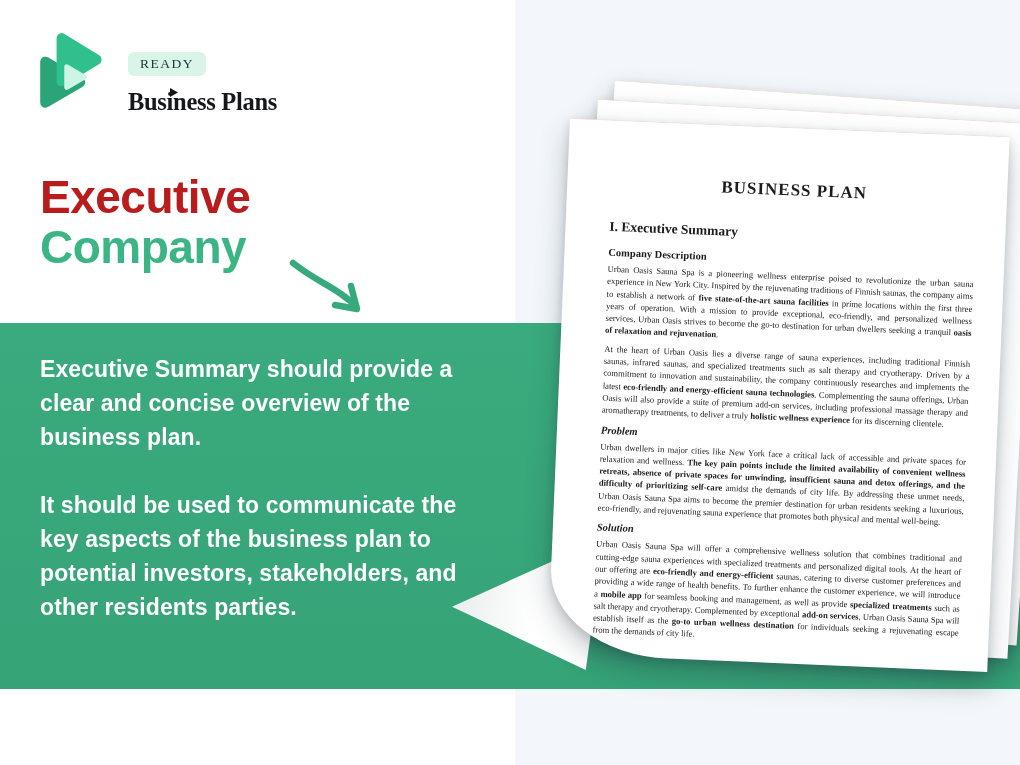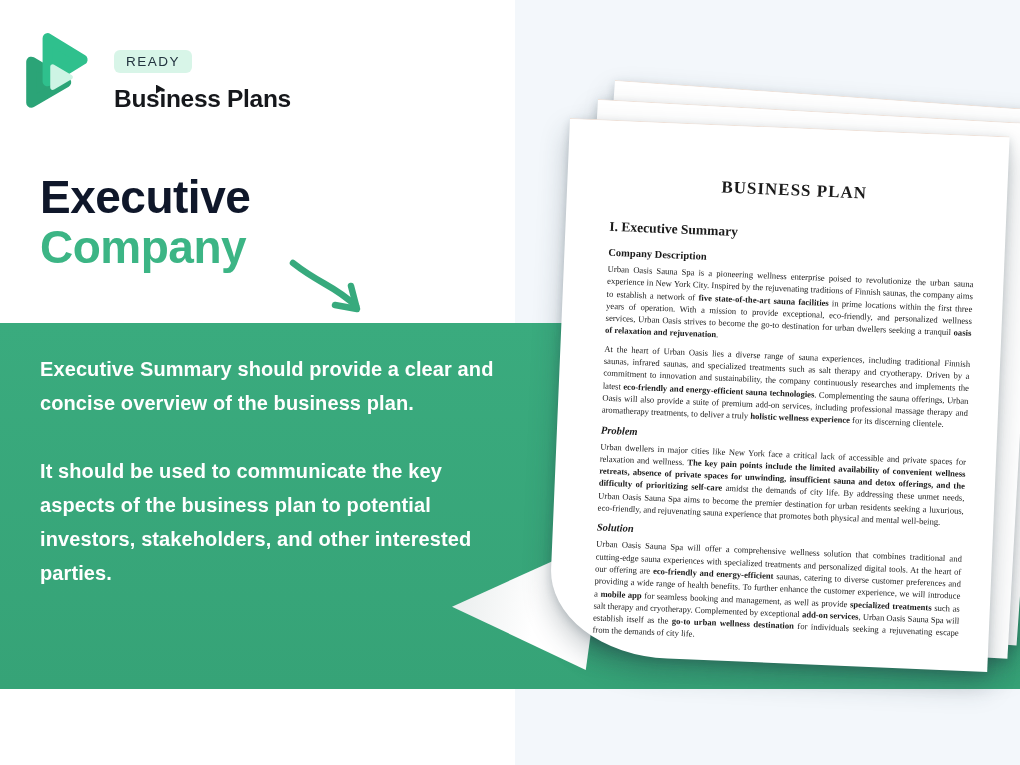--- a/index.html
+++ b/index.html
@@ -5,38 +5,38 @@
   html,body{margin:0;padding:0;background:#ffffff;}
   .stage{
     position:relative;width:1020px;height:765px;overflow:hidden;
     font-family:"Liberation Sans","DejaVu Sans",sans-serif;background:#ffffff;
   }
   
   .bg-right{position:absolute;left:515px;top:0;width:505px;height:765px;background:#f3f7fb;z-index:0;}
   .green-band{position:absolute;left:0;top:323px;width:1020px;height:366px;z-index:1;
     background:linear-gradient(180deg,#3aab7e 0%,#36a377 100%);}
   
-  .logo{position:absolute;left:20px;top:28px;z-index:2;display:flex;align-items:center;}
+  .logo{position:absolute;left:34px;top:28px;z-index:2;display:flex;align-items:flex-end;font-family:Liberation Serif, serif;}
   .logo svg{display:block;}
   .logo-text{margin-left:12px;padding-top:18px;}
   .ready-pill{display:inline-block;background:#d8f5e8;color:#22333f;font-size:13.5px;
     letter-spacing:1.5px;font-weight:500;padding:4px 12px;border-radius:6px;}
   .brand-row{position:relative;margin-top:12px;}
   .brand-name{font-size:24.5px;font-weight:800;color:#15171b;letter-spacing:-0.3px;}
   .i-dot{position:absolute;left:42px;top:0px;width:8px;height:9px;background:#15171b;
     clip-path:polygon(0 0,100% 50%,0 100%);}
   
   .headline{position:absolute;left:40px;top:172px;margin:0;z-index:2;
     font-size:46px;line-height:50px;font-weight:800;letter-spacing:-0.5px;}
-  .hl-black{color:#0f172a;}
+  .hl-black{color:#b91c1c;}
   .hl-green{color:#3cb585;}
   .arrow{position:absolute;left:287px;top:254px;z-index:2;}
   
   .panel-text{position:absolute;left:40px;top:352px;width:462px;z-index:2;color:#ffffff;}
-  .panel-text p{margin:0 4px 34px 0;font-size:20px;line-height:34px;font-weight:700;letter-spacing:0.1px;}
+  .panel-text p{margin:0 4px 34px 0;font-size:23px;line-height:34px;font-weight:700;letter-spacing:0.1px;}
   
   .paper{position:absolute;width:440px;height:535px;background:#ffffff;overflow:hidden;
     border-top:1px solid #efe1d8;
     box-shadow:0 14px 28px rgba(35,55,65,.28),0 3px 8px rgba(35,55,65,.18);}
   .paper-back{left:615px;top:80px;transform:rotate(4deg);transform-origin:top left;z-index:2;
     border-bottom-left-radius:34px;}
   .paper-mid{left:598px;top:99px;transform:rotate(3.2deg);transform-origin:top left;z-index:3;
     border-bottom-left-radius:34px;}
   .curl-wedge{position:absolute;left:452px;top:538px;width:152px;height:132px;z-index:4;
     background:linear-gradient(100deg,#e7ebeb 0%,#ffffff 55%);
@@ -82,21 +82,21 @@
     <span class="hl-green">Company</span>
   </h1>
 
   <svg class="arrow" width="95" height="68" viewBox="0 0 95 68">
     <path d="M6 9 C 34 31, 47 31, 69 52" fill="none" stroke="#37aa7d" stroke-width="6.5" stroke-linecap="round"></path>
     <polyline points="48,51 70,55 64,32" fill="none" stroke="#37aa7d" stroke-width="6.5" stroke-linecap="round" stroke-linejoin="round"></polyline>
   </svg>
 
   <div class="panel-text">
     <p>Executive Summary should provide a clear and concise overview of the business plan.</p>
-    <p>It should be used to communicate the key aspects of the business plan to potential investors, stakeholders, and other interested parties.</p>
+    <p>It should be used to communicate the key aspects of the business plan to potential investors, stakeholders, and other residents parties.</p>
   </div>
 
   <div class="paper paper-back">
     <div class="clone-target">
         <div class="doc">
       <div class="doc-title">BUSINESS PLAN</div>
       <div class="doc-h1">I. Executive Summary</div>
 
       <div class="doc-h2">Company Description</div>
       <p class="doc-p">Urban Oasis Sauna Spa is a pioneering wellness enterprise poised to revolutionize the urban sauna experience in New York City. Inspired by the rejuvenating traditions of Finnish saunas, the company aims to establish a network of <b>five state-of-the-art sauna facilities</b> in prime locations within the first three years of operation. With a mission to provide exceptional, eco-friendly, and personalized wellness services, Urban Oasis strives to become the go-to destination for urban dwellers seeking a tranquil <b>oasis of relaxation and rejuvenation</b>.</p>

